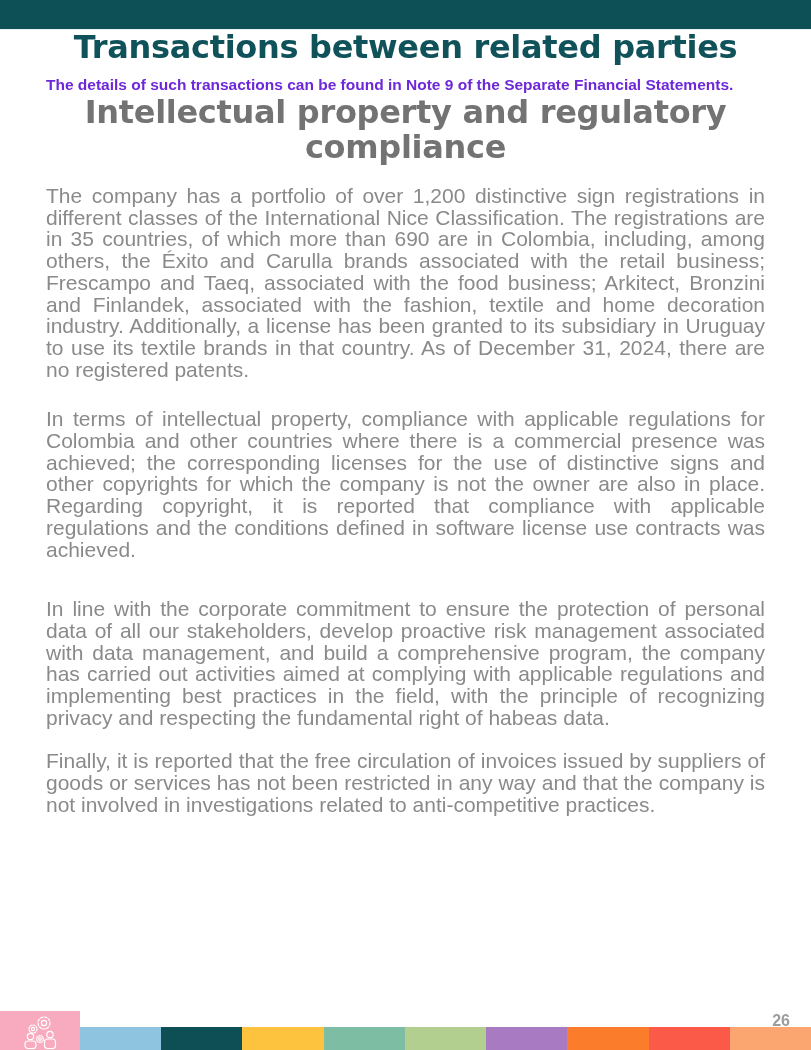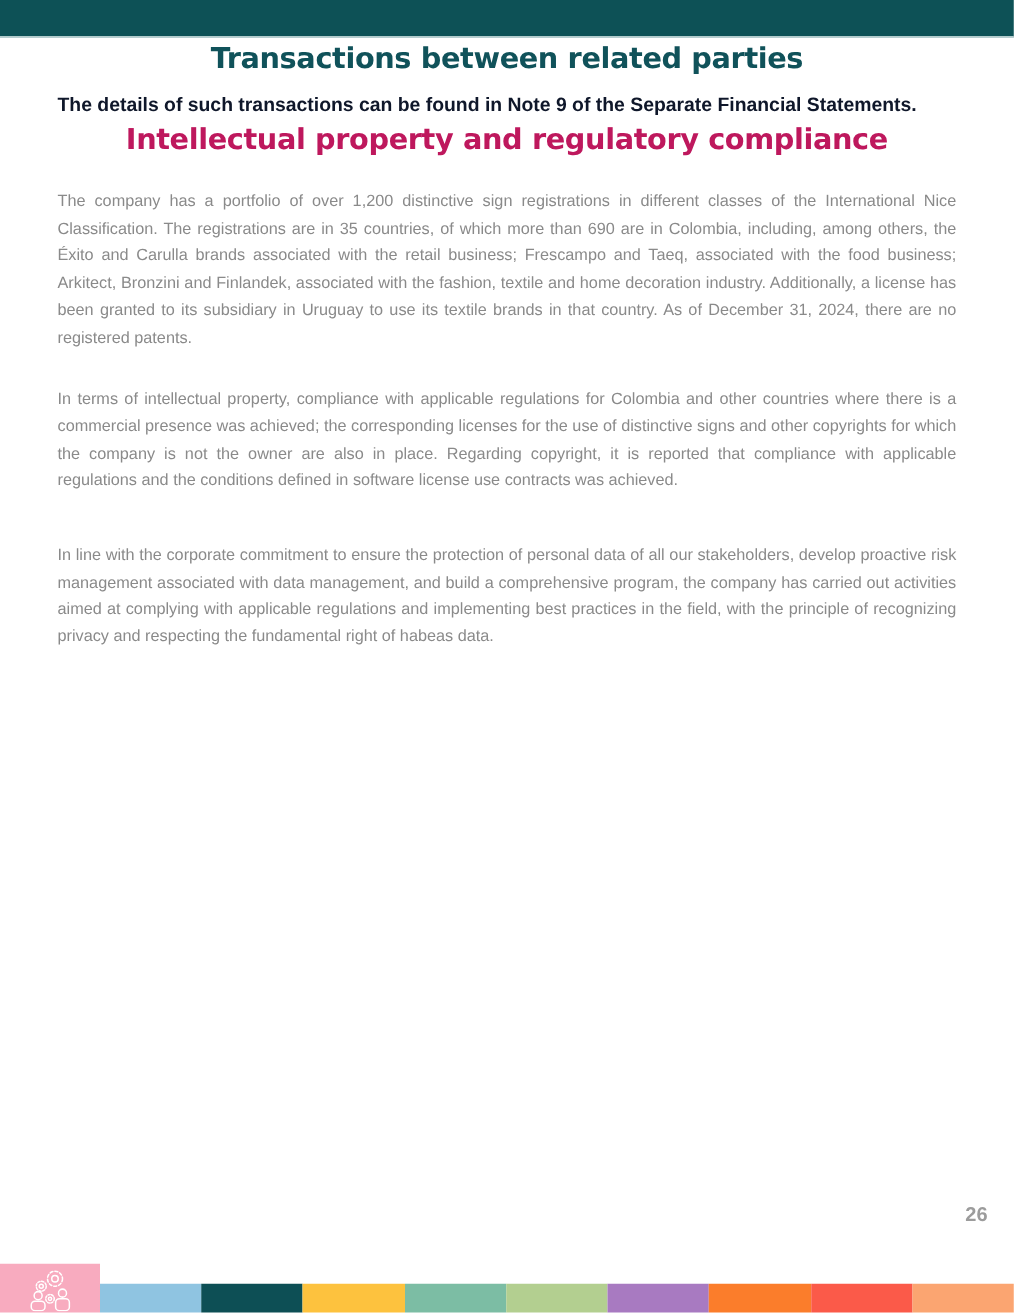--- a/index.html
+++ b/index.html
@@ -14,54 +14,54 @@
 
   .topbar {
     height: 29px; width: 100%;
     background: #0d5156;
     border-bottom: 1px solid #e8f3f3;
   }
 
   h1.doc-title {
     font-family: "DejaVu Sans", "Liberation Sans", sans-serif;
     font-weight: 800;
-    font-size: 23px;
+    font-size: 32px;
     line-height: 35px;
     letter-spacing: -0.3px;
     color: #10525a;
     text-align: center;
     margin: 0;
   }
   .title-1 { margin-top: 53px; }
   .title-2 { margin-top: 46px; }
 
   .subtitle {
     margin: 10px 46px 0 46px;
     font-size: 15.5px;
     line-height: 20px;
     font-weight: bold;
     color: #67696a;
     text-align: left;
   }
 
   p.body-par {
     margin: 20px 46px 0 46px;
-    font-size: 13px;
+    font-size: 21px;
     line-height: 21.7px;
     color: #8a8a8a;
     text-align: justify;
     text-justify: inter-word;
   }
   p.body-par.p2 { margin-top: 28px; }
   p.body-par.p3 { margin-top: 38px; }
   p.body-par.p4 { margin-top: 22px; }
 
   .pagenum {
     position: absolute;
-    right: 21px; top: 964px;
+    right: 21px; top: 1012px;
     font-size: 16px;
     font-weight: bold;
     color: #9c9c9c;
     text-align: center;
   }
 
   .footer {
     position: absolute;
     left: 0; bottom: 0;
     width: 100%; height: 39px;
@@ -84,30 +84,31 @@
 </head>
 <body>
 
 <div class="page">
 
   <header class="topbar" style="background: rgb(13, 81, 86);"></header>
 
   <main>
     <h1 class="doc-title title-1" style="color: rgb(16, 82, 90);">Transactions between related parties</h1>
 
-    <p class="subtitle" style="color: #0f172a;">The details of such transactions can be found in Note 9 of the Separate Financial Statements.</p>
+    <p class="subtitle" style="color: #6d28d9;">The details of such transactions can be found in Note 9 of the Separate Financial Statements.</p>
 
-    <h1 class="doc-title title-2" style="color: #be185d;">Intellectual property and regulatory compliance</h1>
+    <h1 class="doc-title title-2" style="color: #737373;">Intellectual property and regulatory compliance</h1>
 
     <p class="body-par p1" style="color: rgb(138, 138, 138);">The company has a portfolio of over 1,200 distinctive sign registrations in different classes of the International Nice Classification. The registrations are in 35 countries, of which more than 690 are in Colombia, including, among others, the Éxito and Carulla brands associated with the retail business; Frescampo and Taeq, associated with the food business; Arkitect, Bronzini and Finlandek, associated with the fashion, textile and home decoration industry. Additionally, a license has been granted to its subsidiary in Uruguay to use its textile brands in that country. As of December 31, 2024, there are no registered patents.</p>
 
     <p class="body-par p2" style="color: rgb(138, 138, 138);">In terms of intellectual property, compliance with applicable regulations for Colombia and other countries where there is a commercial presence was achieved; the corresponding licenses for the use of distinctive signs and other copyrights for which the company is not the owner are also in place. Regarding copyright, it is reported that compliance with applicable regulations and the conditions defined in software license use contracts was achieved.</p>
 
     <p class="body-par p3" style="color: rgb(138, 138, 138);">In line with the corporate commitment to ensure the protection of personal data of all our stakeholders, develop proactive risk management associated with data management, and build a comprehensive program, the company has carried out activities aimed at complying with applicable regulations and implementing best practices in the field, with the principle of recognizing privacy and respecting the fundamental right of habeas data.</p>
 
+    <p class="body-par p4" style="color: rgb(138, 138, 138);">Finally, it is reported that the free circulation of invoices issued by suppliers of goods or services has not been restricted in any way and that the company is not involved in investigations related to anti-competitive practices.</p>
   </main>
 
   <div class="pagenum" style="color: rgb(156, 156, 156);">26</div>
 
   <footer class="footer">
     <div class="logo-block" style="background: rgb(248, 171, 191);">
       <svg width="46" height="36" viewBox="0 0 46 36" fill="none" stroke="#ffffff" stroke-width="1.2" stroke-linecap="round">
 
         <circle cx="27" cy="10" r="6" stroke-dasharray="2.4 1.6"></circle>
         <circle cx="27" cy="10" r="2.6"></circle>

